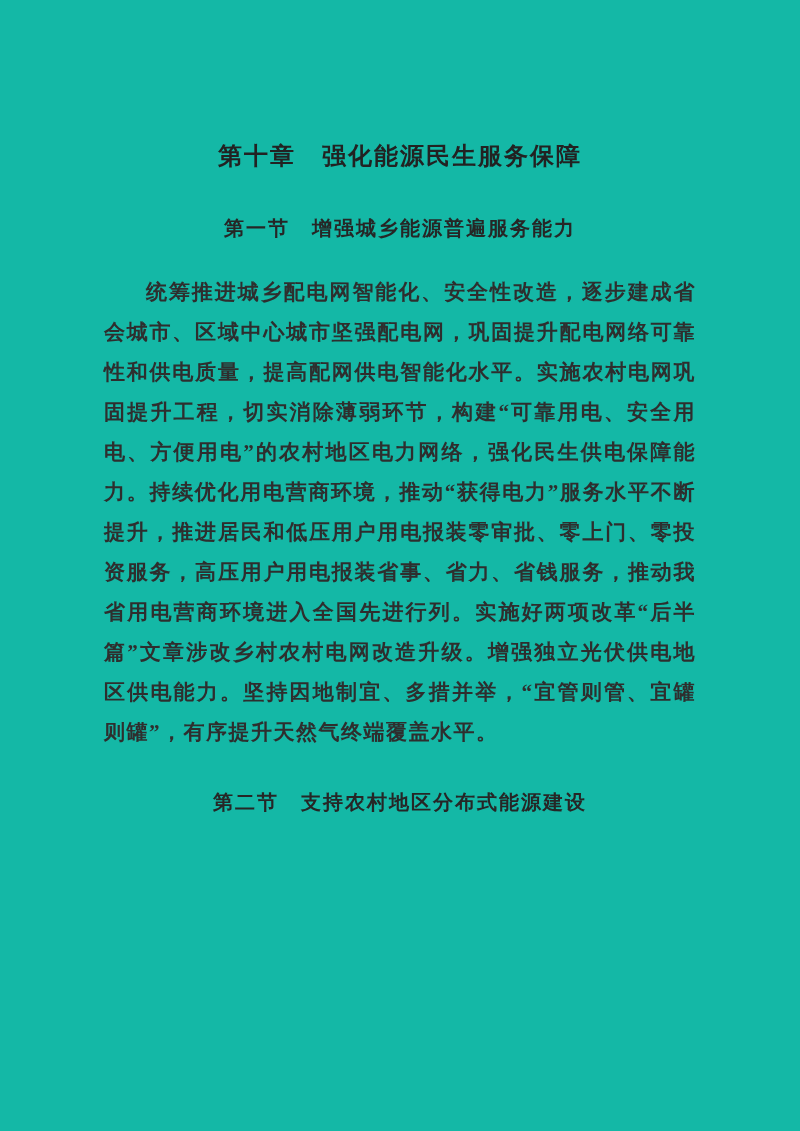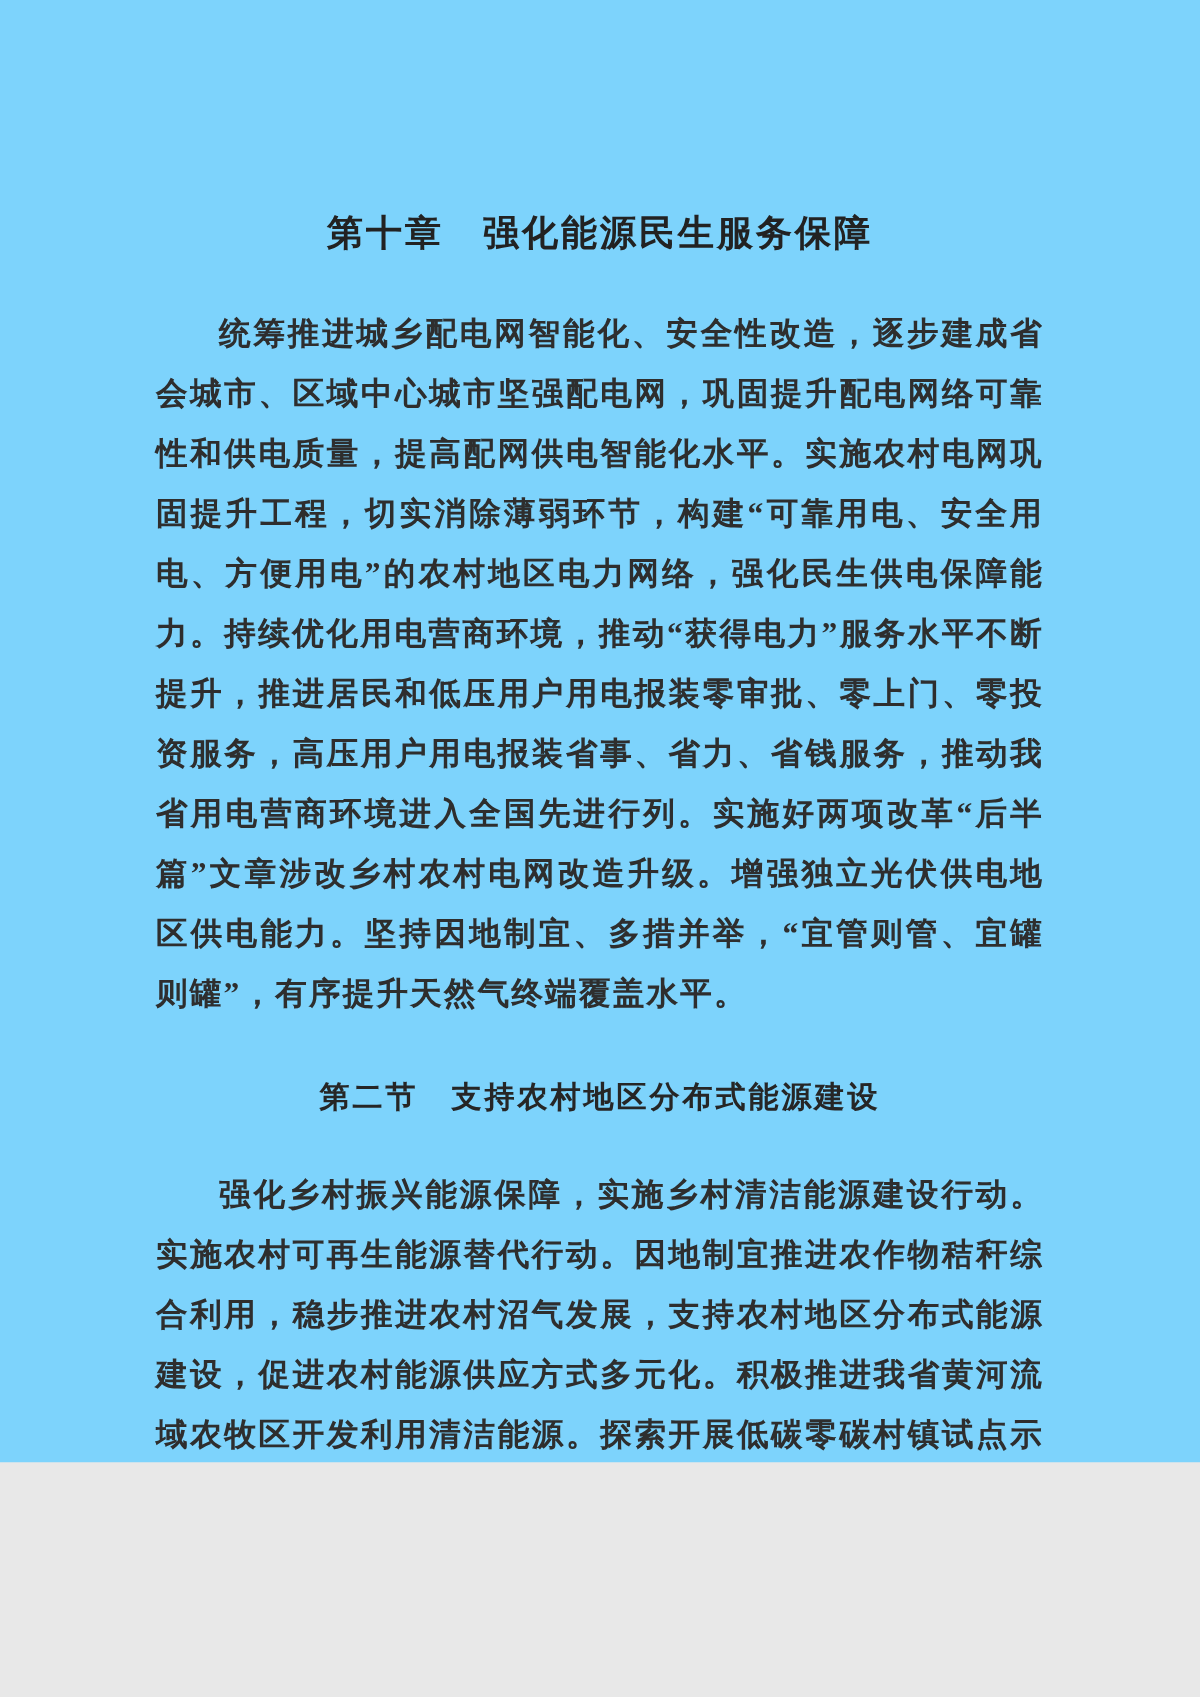--- a/index.html
+++ b/index.html
@@ -3,23 +3,23 @@
 <meta charset="utf-8">
 <style>
   html, body {
     margin: 0;
     padding: 0;
     background: #e8e8e8;
   }
   .page {
     position: relative;
     width: 800px;
-    height: 975px;
+    height: 1131px;
     margin: 0 auto;
-    background: #7dd3fc;
+    background: #14b8a6;
     overflow: hidden;
     box-sizing: border-box;
     padding: 140px 104px 0 104px;
     font-family: "Liberation Serif", "DejaVu Serif", serif;
     color: #2a2a2a;
   }
   .chapter-title {
     text-align: center;
     font-family: "Liberation Sans", "DejaVu Sans", sans-serif;
     font-weight: 700;
@@ -63,21 +63,21 @@
     color: #2e2e2e;
   }
 </style>
 </head>
 <body>
 
 <div class="page">
 
   <h1 class="chapter-title">第十章　强化能源民生服务保障</h1>
 
+  <h2 class="section-heading first">第一节　增强城乡能源普遍服务能力</h2>
 
   <p class="body-paragraph">统筹推进城乡配电网智能化、安全性改造，逐步建成省会城市、区域中心城市坚强配电网，巩固提升配电网络可靠性和供电质量，提高配网供电智能化水平。实施农村电网巩固提升工程，切实消除薄弱环节，构建“可靠用电、安全用电、方便用电”的农村地区电力网络，强化民生供电保障能力。持续优化用电营商环境，推动“获得电力”服务水平不断提升，推进居民和低压用户用电报装零审批、零上门、零投资服务，高压用户用电报装省事、省力、省钱服务，推动我省用电营商环境进入全国先进行列。实施好两项改革“后半篇”文章涉改乡村农村电网改造升级。增强独立光伏供电地区供电能力。坚持因地制宜、多措并举，“宜管则管、宜罐则罐”，有序提升天然气终端覆盖水平。</p>
 
   <h2 class="section-heading second">第二节　支持农村地区分布式能源建设</h2>
 
-  <p class="body-paragraph">强化乡村振兴能源保障，实施乡村清洁能源建设行动。实施农村可再生能源替代行动。因地制宜推进农作物秸秆综合利用，稳步推进农村沼气发展，支持农村地区分布式能源建设，促进农村能源供应方式多元化。积极推进我省黄河流域农牧区开发利用清洁能源。探索开展低碳零碳村镇试点示范与推广，促进农村形成绿色低碳生产生活方式。</p>
 
 
 </div>
 
 </body></html>

